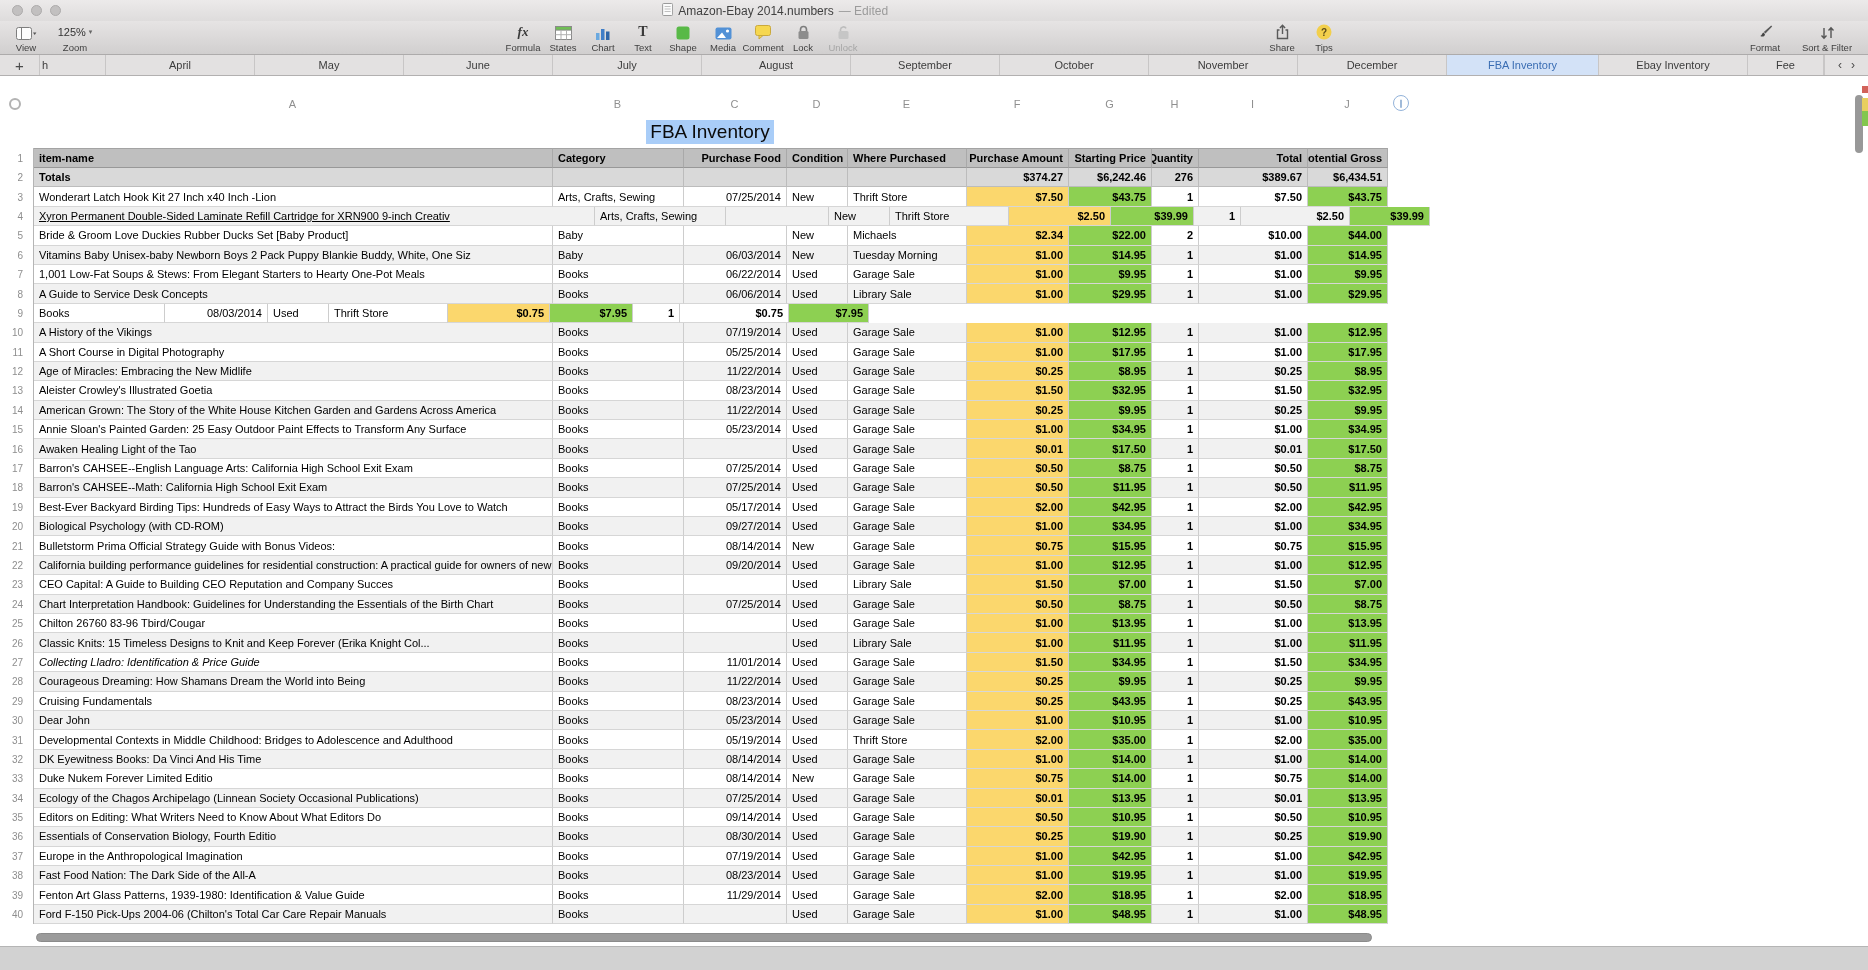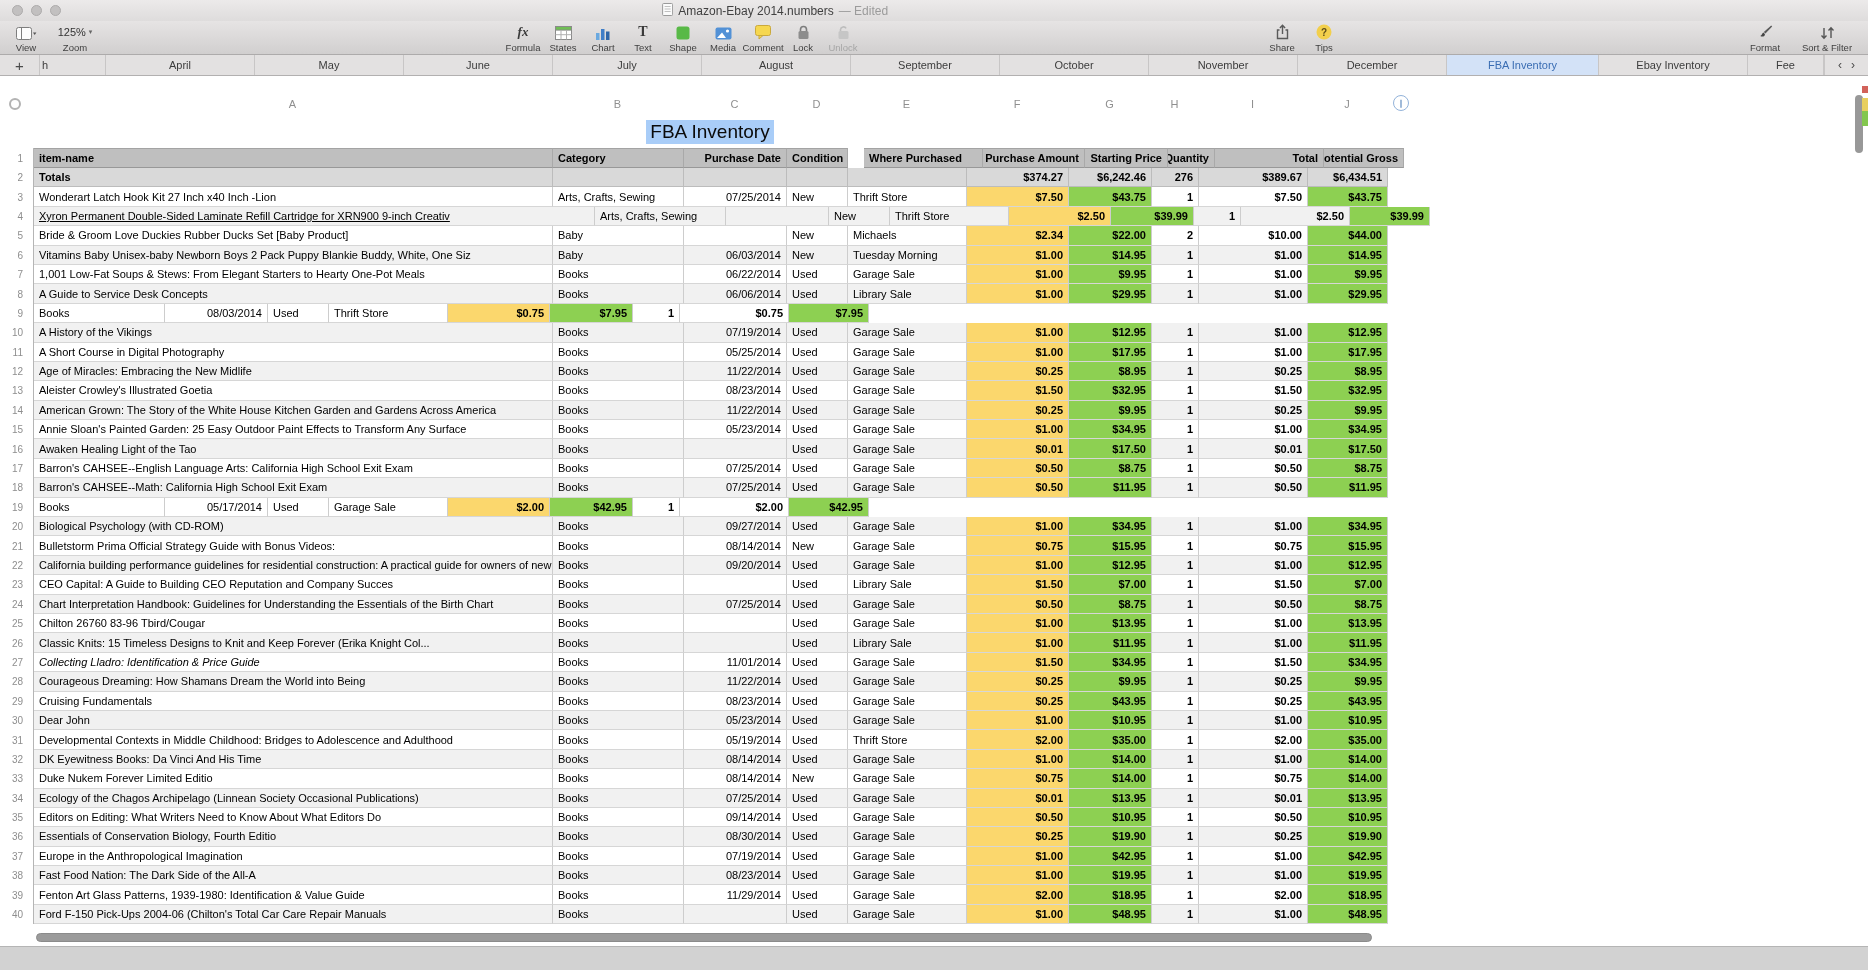--- a/index.html
+++ b/index.html
@@ -346,23 +346,23 @@
         <div class="rn">36</div>
         <div class="rn">37</div>
         <div class="rn">38</div>
         <div class="rn">39</div>
         <div class="rn">40</div>
       </div>
     <div class="table">
         <div class="trow header">
           <div class="cell a-l" style="width: 519px;">item-name</div>
           <div class="cell a-l" style="width: 131px;">Category</div>
-          <div class="cell a-r" style="width: 103px;">Purchase Date</div>
+          <div class="cell a-r" style="width: 103px;">Purchase Food</div>
           <div class="cell a-l" style="width: 61px;">Condition</div>
-          <div class="cell a-l" style="width: 119px; margin-left: 16px;">Where Purchased</div>
+          <div class="cell a-l" style="width: 119px;">Where Purchased</div>
           <div class="cell a-r" style="width: 102px;">Purchase Amount</div>
           <div class="cell a-r" style="width: 83px;">Starting Price</div>
           <div class="cell a-r" style="width: 47px;">Quantity</div>
           <div class="cell a-r" style="width: 109px;">Total</div>
           <div class="cell a-r" style="width: 80px;">Potential Gross</div>
         </div>
         <div class="trow totals">
           <div class="cell a-l" style="width: 519px;">Totals</div>
           <div class="cell a-l" style="width: 131px;"></div>
           <div class="cell a-r" style="width: 103px;"></div>
@@ -559,20 +559,21 @@
           <div class="cell a-r" style="width: 103px;">07/25/2014</div>
           <div class="cell a-l" style="width: 61px;">Used</div>
           <div class="cell a-l" style="width: 119px;">Garage Sale</div>
           <div class="cell a-r fill-y b" style="width: 102px;">$0.50</div>
           <div class="cell a-r fill-g b" style="width: 83px;">$11.95</div>
           <div class="cell a-r b" style="width: 47px;">1</div>
           <div class="cell a-r b" style="width: 109px;">$0.50</div>
           <div class="cell a-r fill-g b" style="width: 80px;">$11.95</div>
         </div>
         <div class="trow data">
+          <div class="cell a-l" style="width: 519px;">Best-Ever Backyard Birding Tips: Hundreds of Easy Ways to Attract the Birds You Love to Watch</div>
           <div class="cell a-l" style="width: 131px;">Books</div>
           <div class="cell a-r" style="width: 103px;">05/17/2014</div>
           <div class="cell a-l" style="width: 61px;">Used</div>
           <div class="cell a-l" style="width: 119px;">Garage Sale</div>
           <div class="cell a-r fill-y b" style="width: 102px;">$2.00</div>
           <div class="cell a-r fill-g b" style="width: 83px;">$42.95</div>
           <div class="cell a-r b" style="width: 47px;">1</div>
           <div class="cell a-r b" style="width: 109px;">$2.00</div>
           <div class="cell a-r fill-g b" style="width: 80px;">$42.95</div>
         </div>

